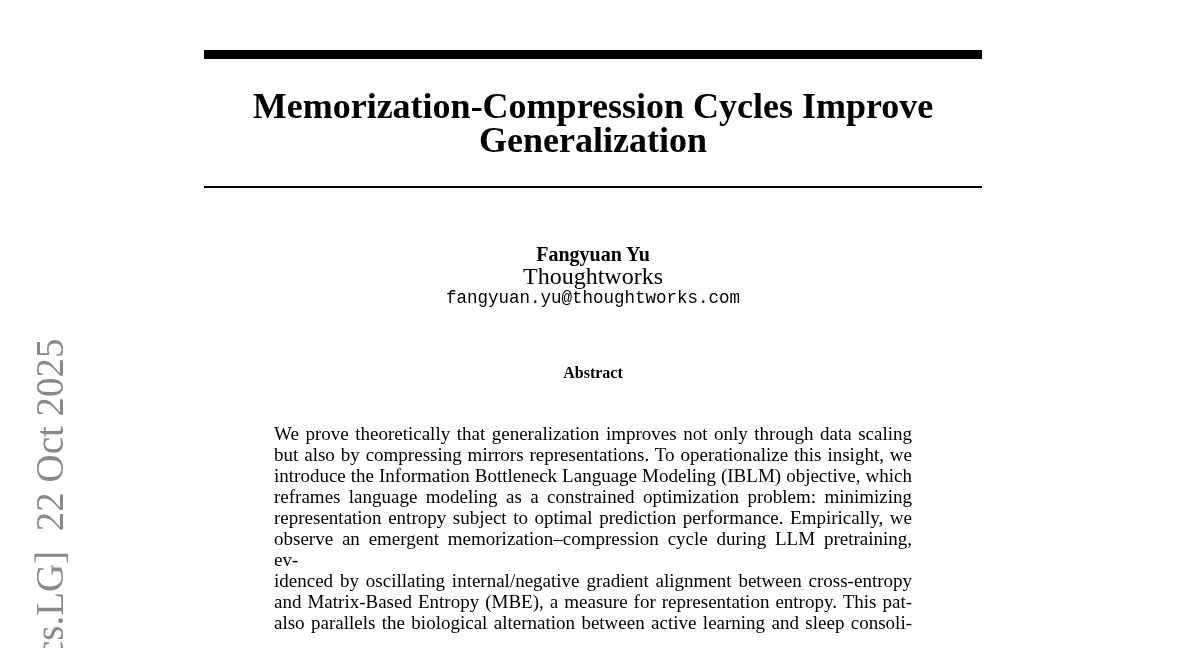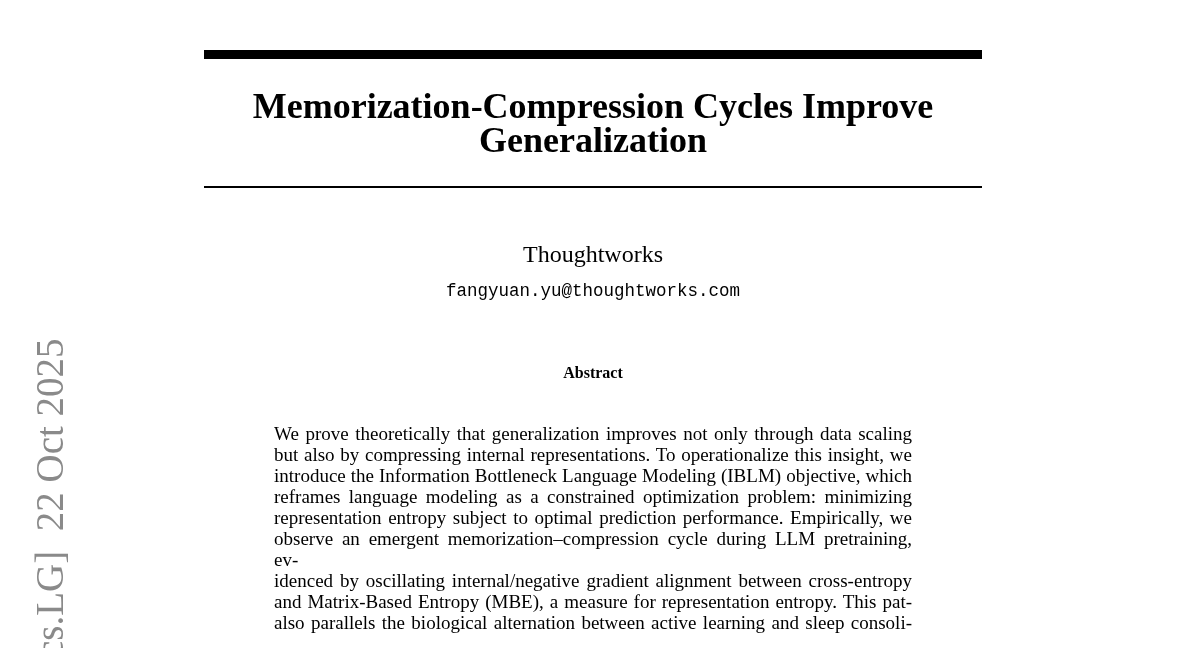--- a/index.html
+++ b/index.html
@@ -77,21 +77,21 @@
     line-height: 22px;
   }
   .author-affiliation {
     font-size: 24px;
     line-height: 22px;
   }
   .author-email {
     font-family: "Liberation Mono", monospace;
     font-size: 17.5px;
     line-height: 20px;
-    margin-top: 16px;
+    margin-top: 1px;
   }
   .abstract-heading {
     position: absolute;
     top: 360px;
     left: 0;
     width: 100%;
     text-align: center;
     font-weight: bold;
     font-size: 16px;
     line-height: 26px;
@@ -119,29 +119,30 @@
 
   <div class="content">
 
     <div class="rule-thick"></div>
 
     <h1 class="paper-title"><span>Memorization-Compression Cycles Improve</span><br><span>Generalization</span></h1>
 
     <div class="rule-thin"></div>
 
     <div class="author-block">
+      <div class="author-name">Fangyuan Yu</div>
       <div class="author-affiliation">Thoughtworks</div>
       <div class="author-email">fangyuan.yu@thoughtworks.com</div>
     </div>
 
     <div class="abstract-heading">Abstract</div>
 
     <div class="abstract-body">
         <div class="abstract-line">We prove theoretically that generalization improves not only through data scaling</div>
-        <div class="abstract-line">but also by compressing internal representations. To operationalize this insight, we</div>
+        <div class="abstract-line">but also by compressing mirrors representations. To operationalize this insight, we</div>
         <div class="abstract-line">introduce the Information Bottleneck Language Modeling (IBLM) objective, which</div>
         <div class="abstract-line">reframes language modeling as a constrained optimization problem: minimizing</div>
         <div class="abstract-line">representation entropy subject to optimal prediction performance. Empirically, we</div>
         <div class="abstract-line">observe an emergent memorization–compression cycle during LLM pretraining, ev-</div>
         <div class="abstract-line">idenced by oscillating internal/negative gradient alignment between cross-entropy</div>
         <div class="abstract-line">and Matrix-Based Entropy (MBE), a measure for representation entropy. This pat-</div>
         <div class="abstract-line">also parallels the biological alternation between active learning and sleep consoli-</div>
       </div>
 
   </div>

